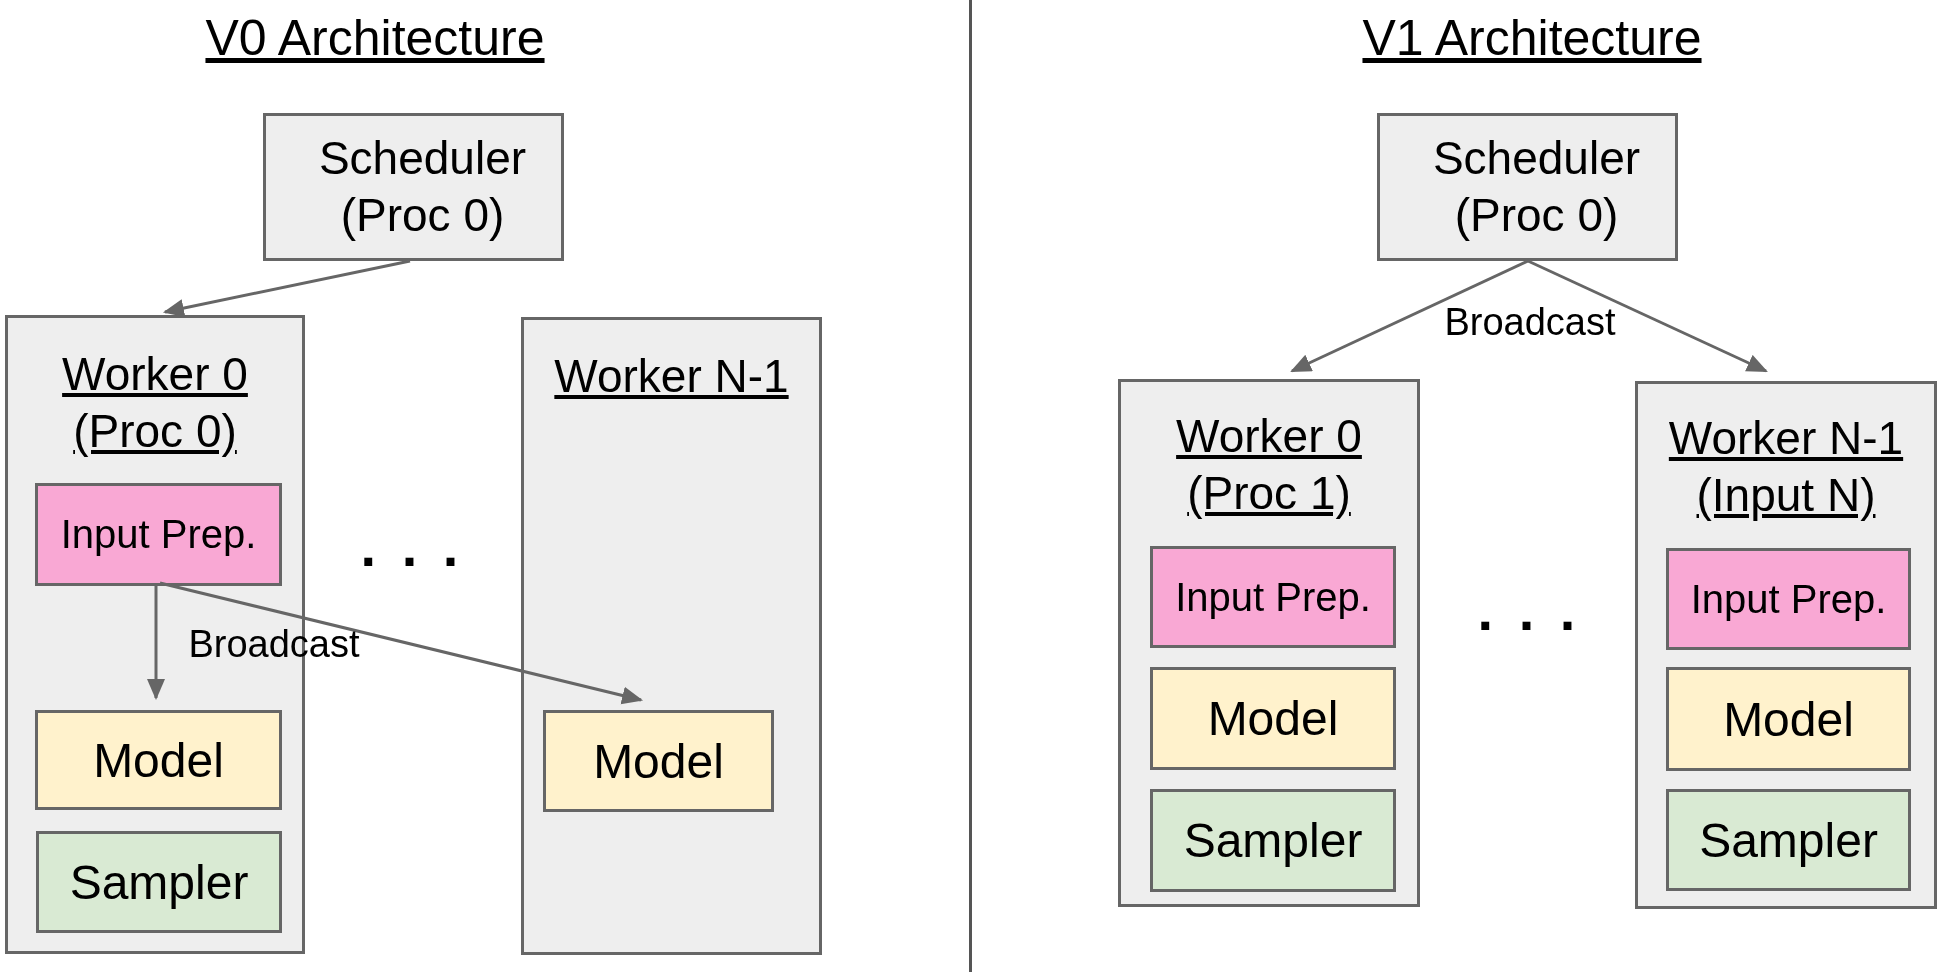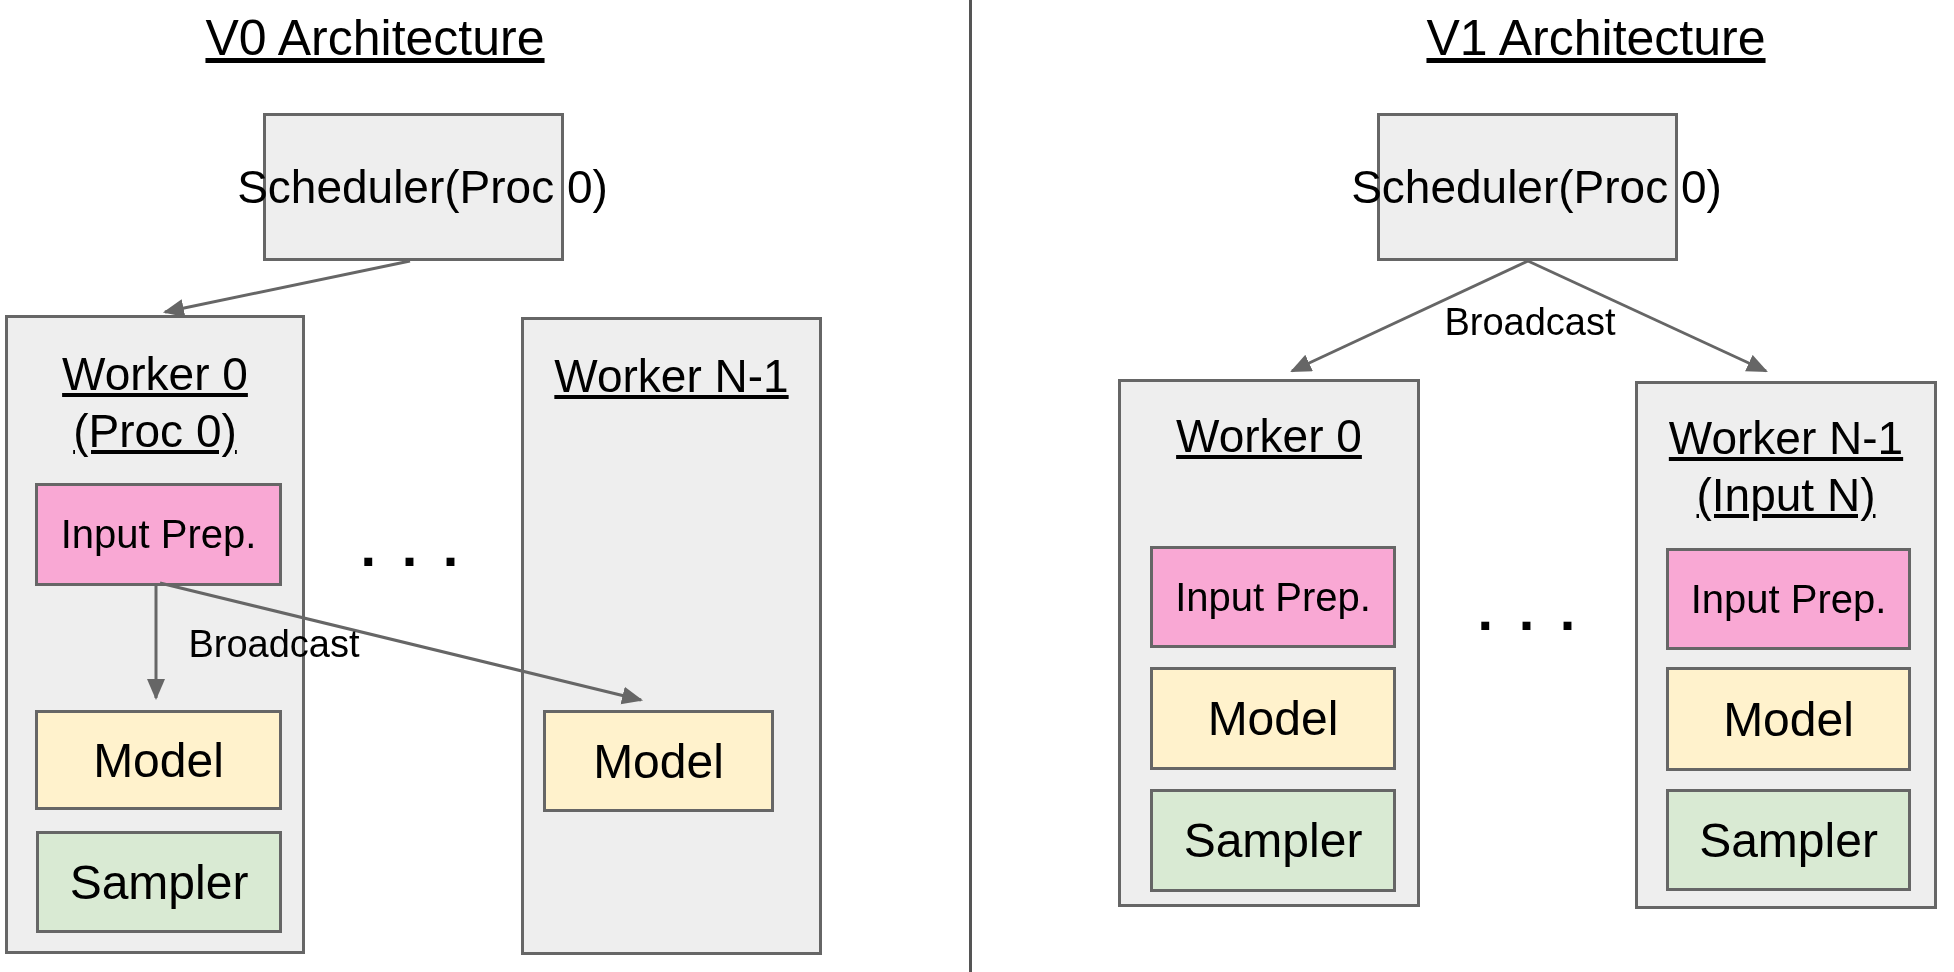--- a/index.html
+++ b/index.html
@@ -10,21 +10,21 @@
   .title{
     position:absolute;box-sizing:border-box;top:8px;width:400px;
     font-size:50px;line-height:60px;text-align:center;font-weight:400;margin:0;
     white-space:nowrap;
     text-decoration:underline;
   }
   .node{
     position:absolute;box-sizing:border-box;
     background:#eeeeee;border:3px solid #666666;
   }
-  .scheduler{display:flex;flex-direction:row;justify-content:center;align-items:center;padding-left:18px;}
+  .scheduler{display:flex;flex-direction:column;justify-content:center;align-items:center;padding-left:18px;}
   .nline{font-size:46px;line-height:57px;text-align:center;white-space:nowrap;}
   .worker-label{padding-top:26px;text-align:center;text-decoration:underline;}
   .worker-label.v0{padding-top:28px;}
   .inner{
     position:absolute;box-sizing:border-box;border:3px solid #666666;
     display:flex;align-items:center;justify-content:center;white-space:nowrap;
   }
   .inner.prep{background:#f9a8d4;font-size:40px;}
   .inner.model{background:#fff2cc;font-size:48px;}
   .inner.sampler{background:#d9ead3;font-size:48px;}
@@ -68,32 +68,33 @@
     </div>
     <div class="inner model" style="left:19px;top:390px;width:231px;height:102px;">Model</div>
   </div>
 
   <div class="floating-label" style="left:124px;top:616px;">Broadcast</div>
 
   <div class="ellipsis" style="left:352px;top:519px;">. . .</div>
 
   <div class="divider"></div>
 
-  <h1 class="title" style="left:1396px;">V1 Architecture</h1>
+  <h1 class="title" style="left:1332px;">V1 Architecture</h1>
 
   <div class="node scheduler" style="left:1377px;top:113px;width:301px;height:148px;">
     <div class="nline">Scheduler</div>
     <div class="nline">(Proc 0)</div>
   </div>
 
   <div class="floating-label" style="left:1380px;top:294px;">Broadcast</div>
 
   <div class="node" style="left:1118px;top:379px;width:302px;height:528px;">
     <div class="worker-label">
       <div class="nline">Worker 0</div>
+      <div class="nline">(Proc 1)</div>
     </div>
     <div class="inner prep" style="left:29px;top:164px;width:246px;height:102px;">Input Prep.</div>
     <div class="inner model" style="left:29px;top:285px;width:246px;height:103px;">Model</div>
     <div class="inner sampler" style="left:29px;top:407px;width:246px;height:103px;">Sampler</div>
   </div>
 
   <div class="node" style="left:1635px;top:381px;width:302px;height:528px;">
     <div class="worker-label">
       <div class="nline">Worker N-1</div>
       <div class="nline">(Input N)</div>

